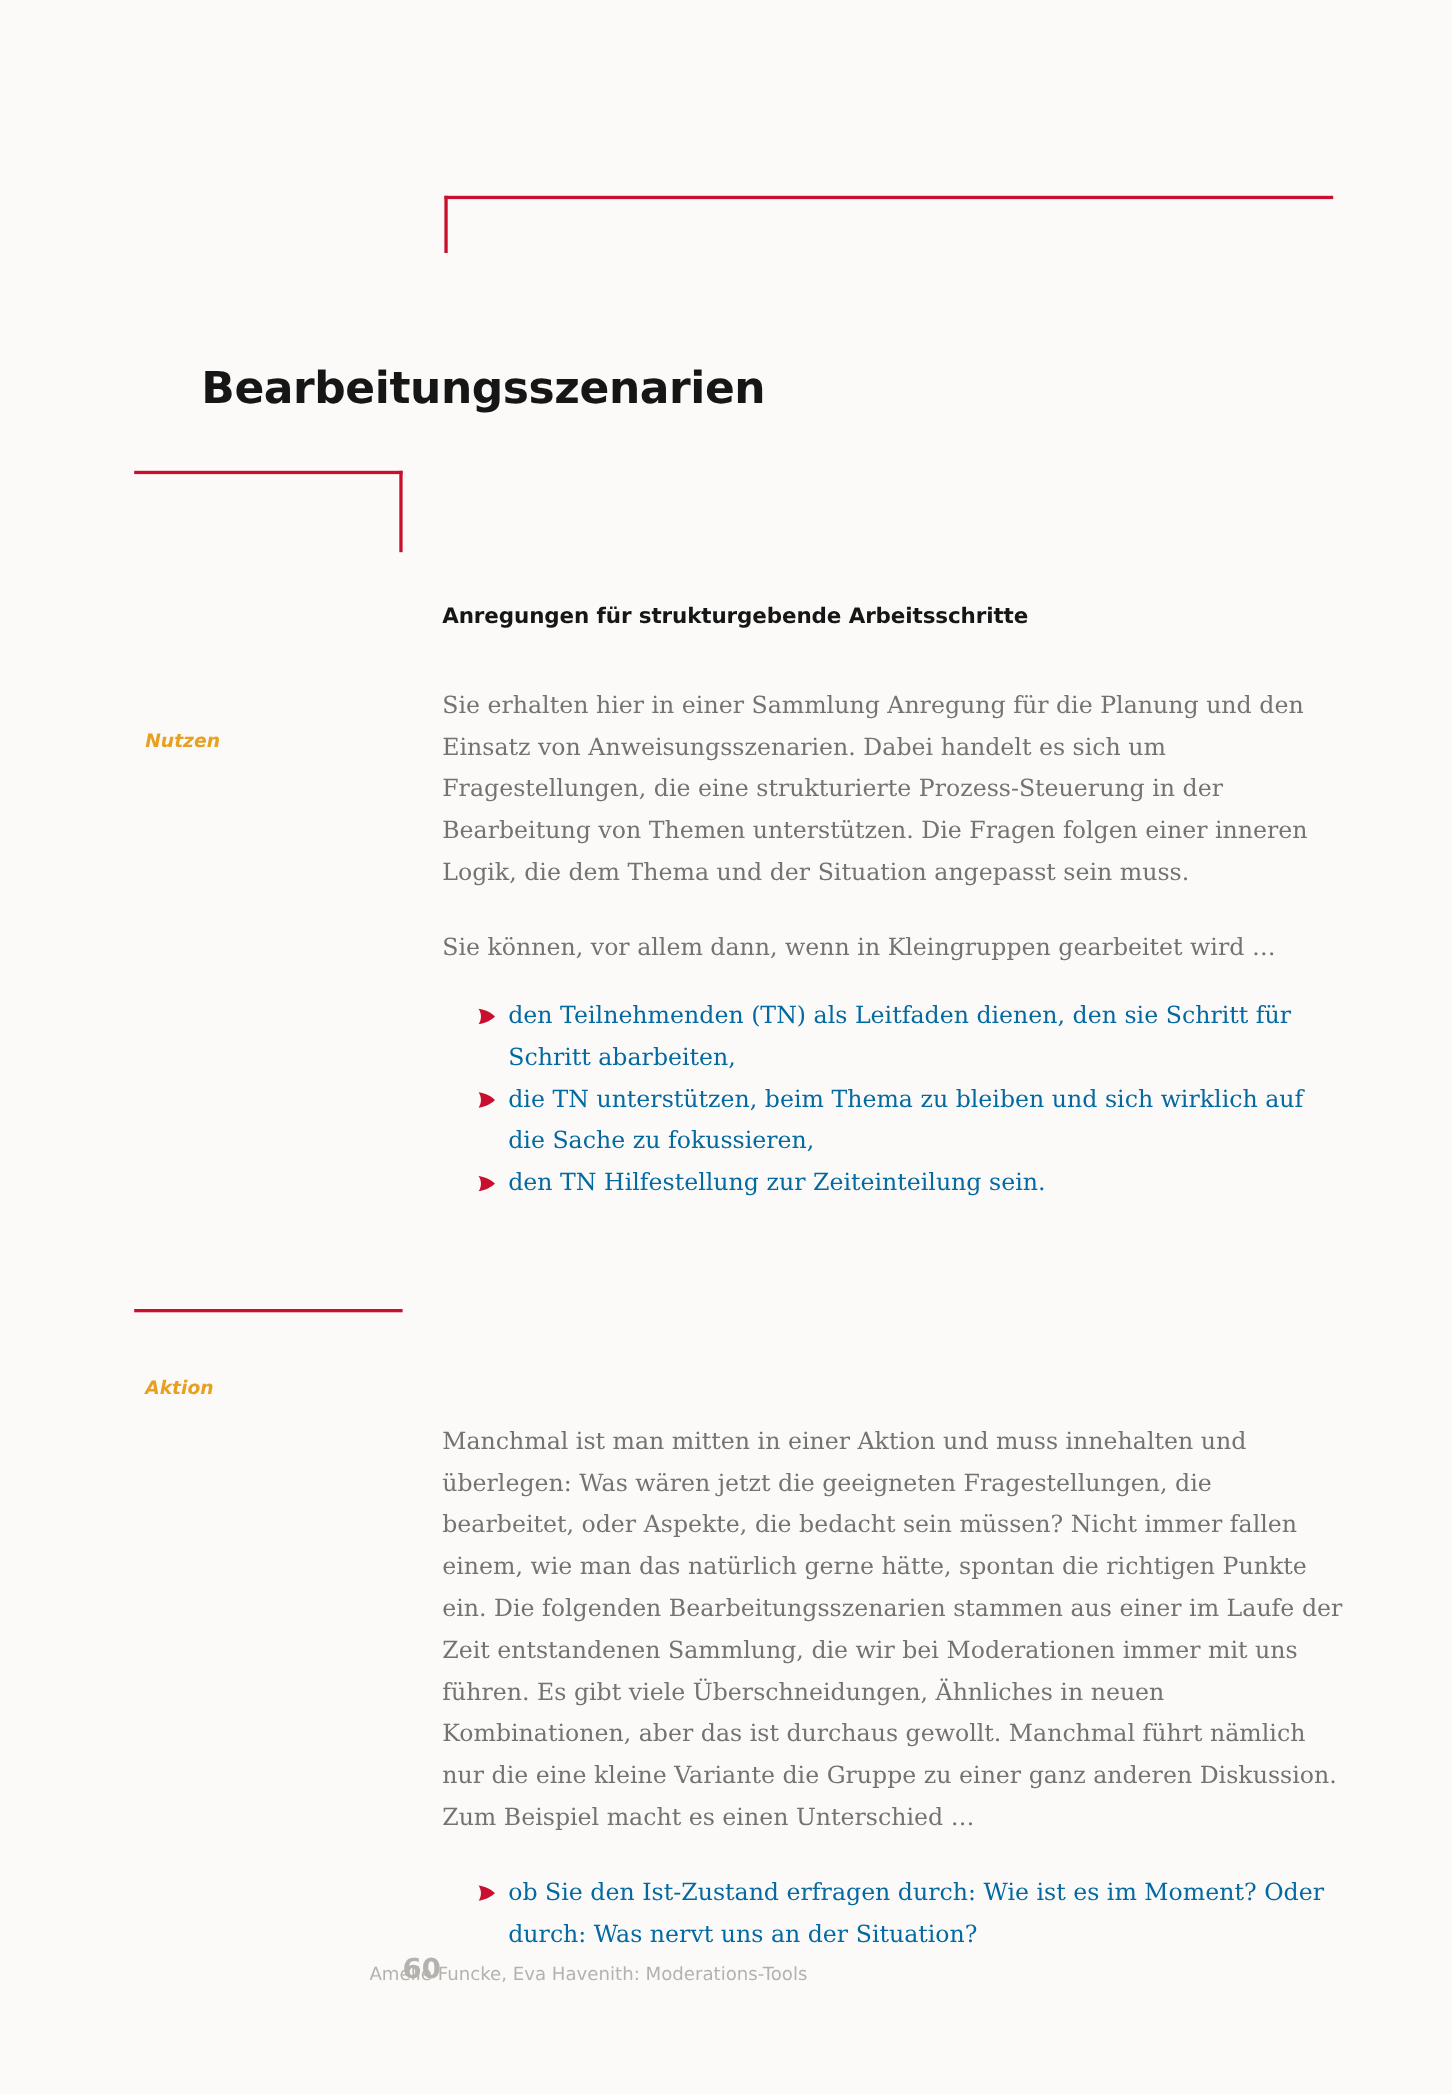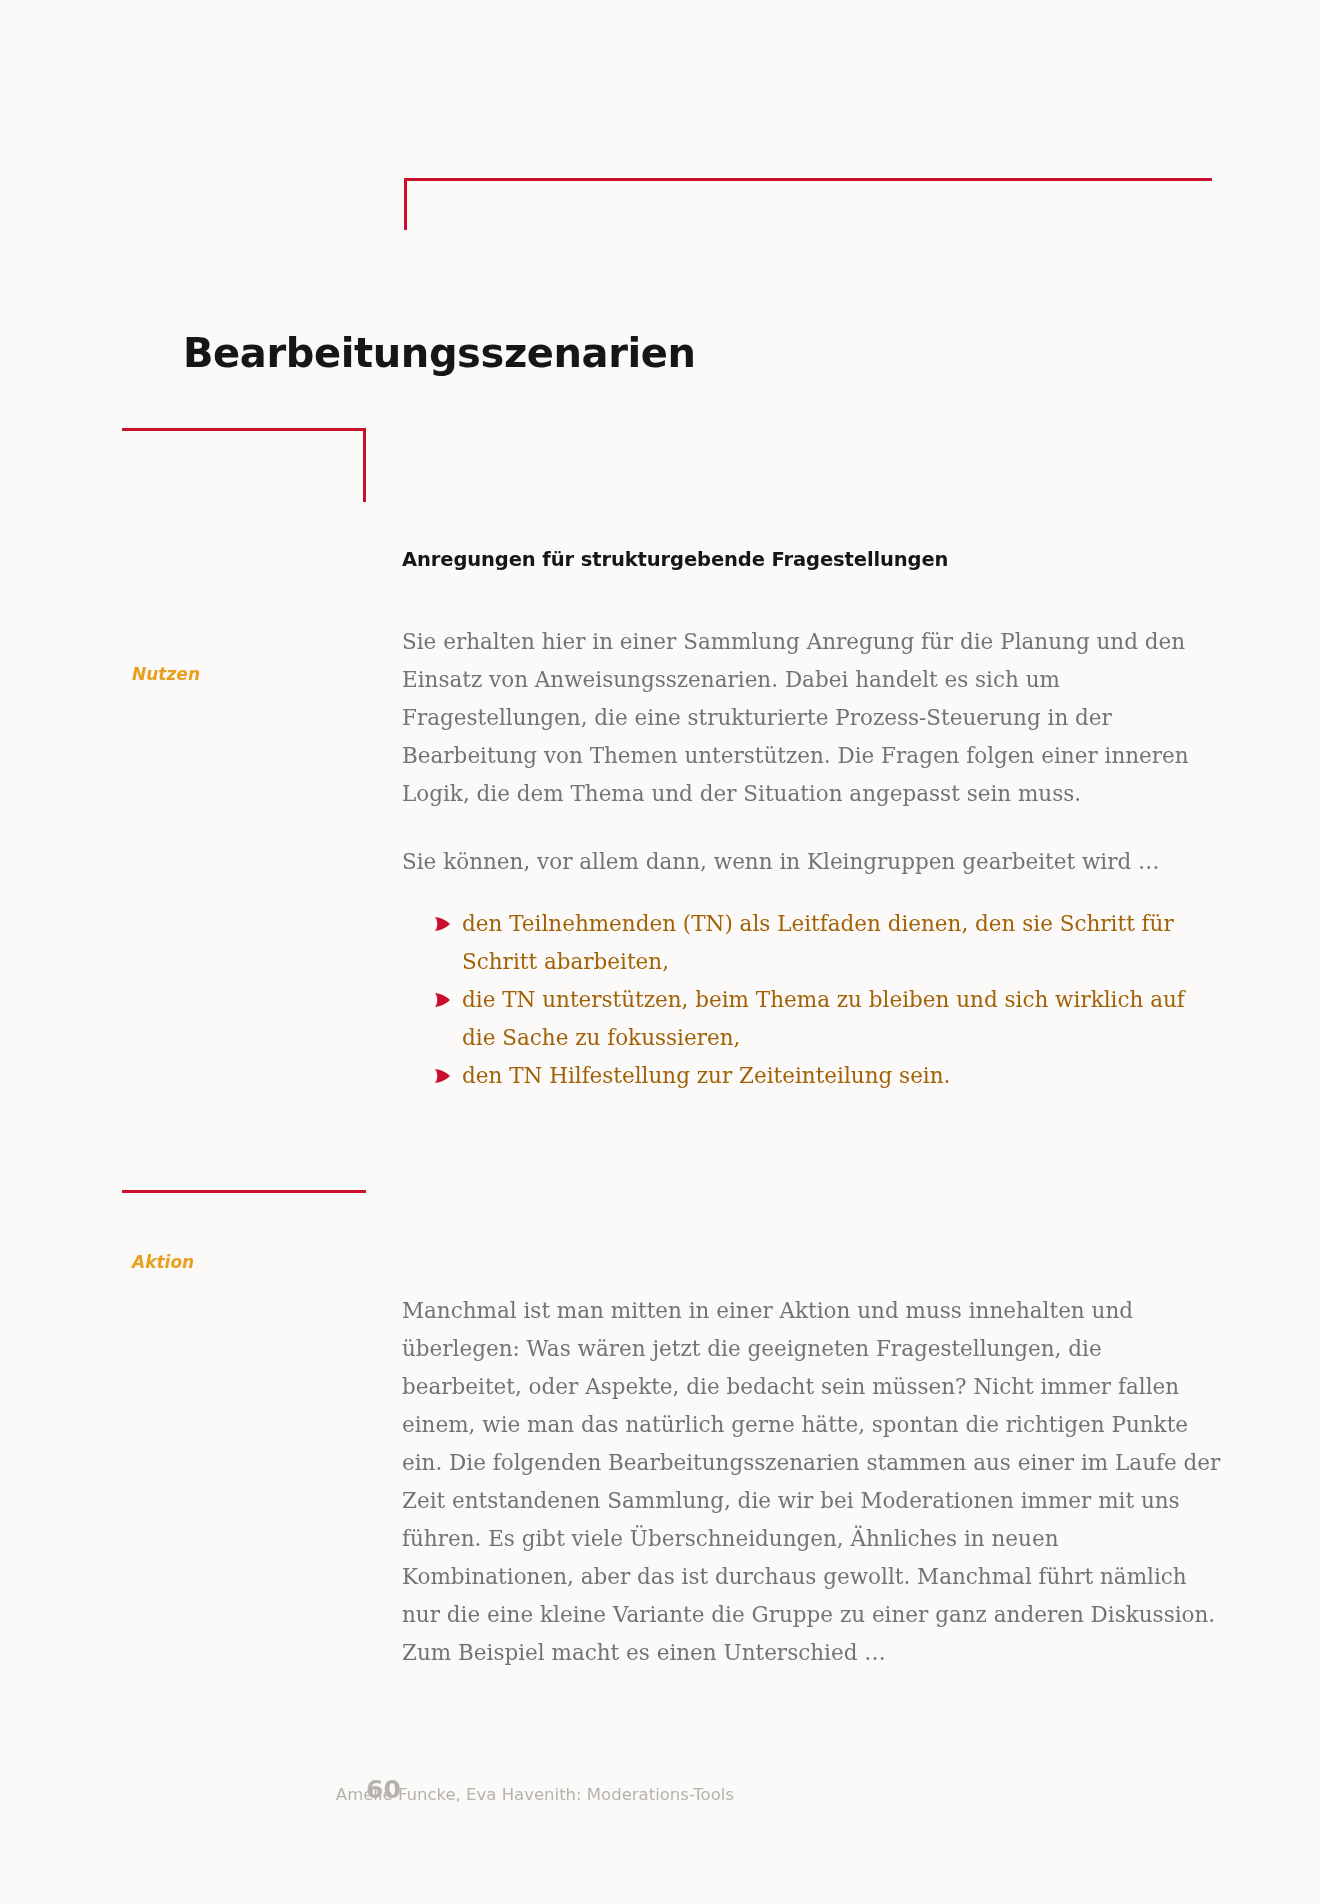--- a/index.html
+++ b/index.html
@@ -110,21 +110,21 @@
     list-style: none;
     margin: 0 0 0 0;
     padding: 0 0 0 32px;
   }
   .bullets li {
     position: relative;
     font-size: 21.5px;
     line-height: 38px;
     padding-left: 28px;
     margin-bottom: 0;
-    color: #a16207;
+    color: #0369a1;
   }
   .bullet-marker {
     position: absolute;
     left: 0;
     top: 11px;
     width: 0;
     height: 0;
     display: block;
   }
   .bullet-marker svg { display: block; }
@@ -181,21 +181,21 @@
 
   <h1 class="headline">Bearbeitungsszenarien</h1>
 
   <div class="rule-mid"></div>
   <div class="rule-mid-tick"></div>
 
   <div class="side-label" id="label-nutzen">Nutzen</div>
   <div class="side-label" id="label-aktion">Aktion</div>
 
   <div class="content">
-    <p class="subhead">Anregungen für strukturgebende Fragestellungen</p>
+    <p class="subhead">Anregungen für strukturgebende Arbeitsschritte</p>
 
     <p class="para">Sie erhalten hier in einer Sammlung Anregung für die Planung und den Einsatz von Anweisungsszenarien. Dabei handelt es sich um Fragestellungen, die eine strukturierte Prozess-Steuerung in der Bearbeitung von Themen unterstützen. Die Fragen folgen einer inneren Logik, die dem Thema und der Situation angepasst sein muss.</p>
     <p class="para tight">Sie können, vor allem dann, wenn in Kleingruppen gearbeitet wird …</p>
 
     <ul class="bullets">
       <li>
         <span class="bullet-marker">
           <svg width="17" height="16" viewBox="0 0 17 16">
               <path d="M1 1 C8 2 13 5 16 8 C13 11 8 14 1 15 C4 11 4 5 1 1 Z" fill="#c8102e"></path>
             </svg>
@@ -218,18 +218,28 @@
         </span>
         <span>den TN Hilfestellung zur Zeiteinteilung sein.</span>
       </li>
     </ul>
   </div>
 
   <div class="rule-short"></div>
 
   <div id="block-aktion">
     <p class="para">Manchmal ist man mitten in einer Aktion und muss innehalten und überlegen: Was wären jetzt die geeigneten Fragestellungen, die bearbeitet, oder Aspekte, die bedacht sein müssen? Nicht immer fallen einem, wie man das natürlich gerne hätte, spontan die richtigen Punkte ein. Die folgenden Bearbeitungsszenarien stammen aus einer im Laufe der Zeit entstandenen Sammlung, die wir bei Moderationen immer mit uns führen. Es gibt viele Überschneidungen, Ähnliches in neuen Kombinationen, aber das ist durchaus gewollt. Manchmal führt nämlich nur die eine kleine Variante die Gruppe zu einer ganz anderen Diskussion. Zum Beispiel macht es einen Unterschied …</p>
+    <ul class="bullets">
+      <li>
+        <span class="bullet-marker">
+          <svg width="17" height="16" viewBox="0 0 17 16">
+              <path d="M1 1 C8 2 13 5 16 8 C13 11 8 14 1 15 C4 11 4 5 1 1 Z" fill="#c8102e"></path>
+            </svg>
+        </span>
+        <span>ob Sie den Ist-Zustand erfragen durch: Wie ist es im Moment? Oder durch: Was nervt uns an der Situation?</span>
+      </li>
+    </ul>
   </div>
 
   <div class="folio">60</div>
   <div class="footer-credit">Amelie Funcke, Eva Havenith: Moderations-Tools</div>
 
 </div>
 
 </body></html>

